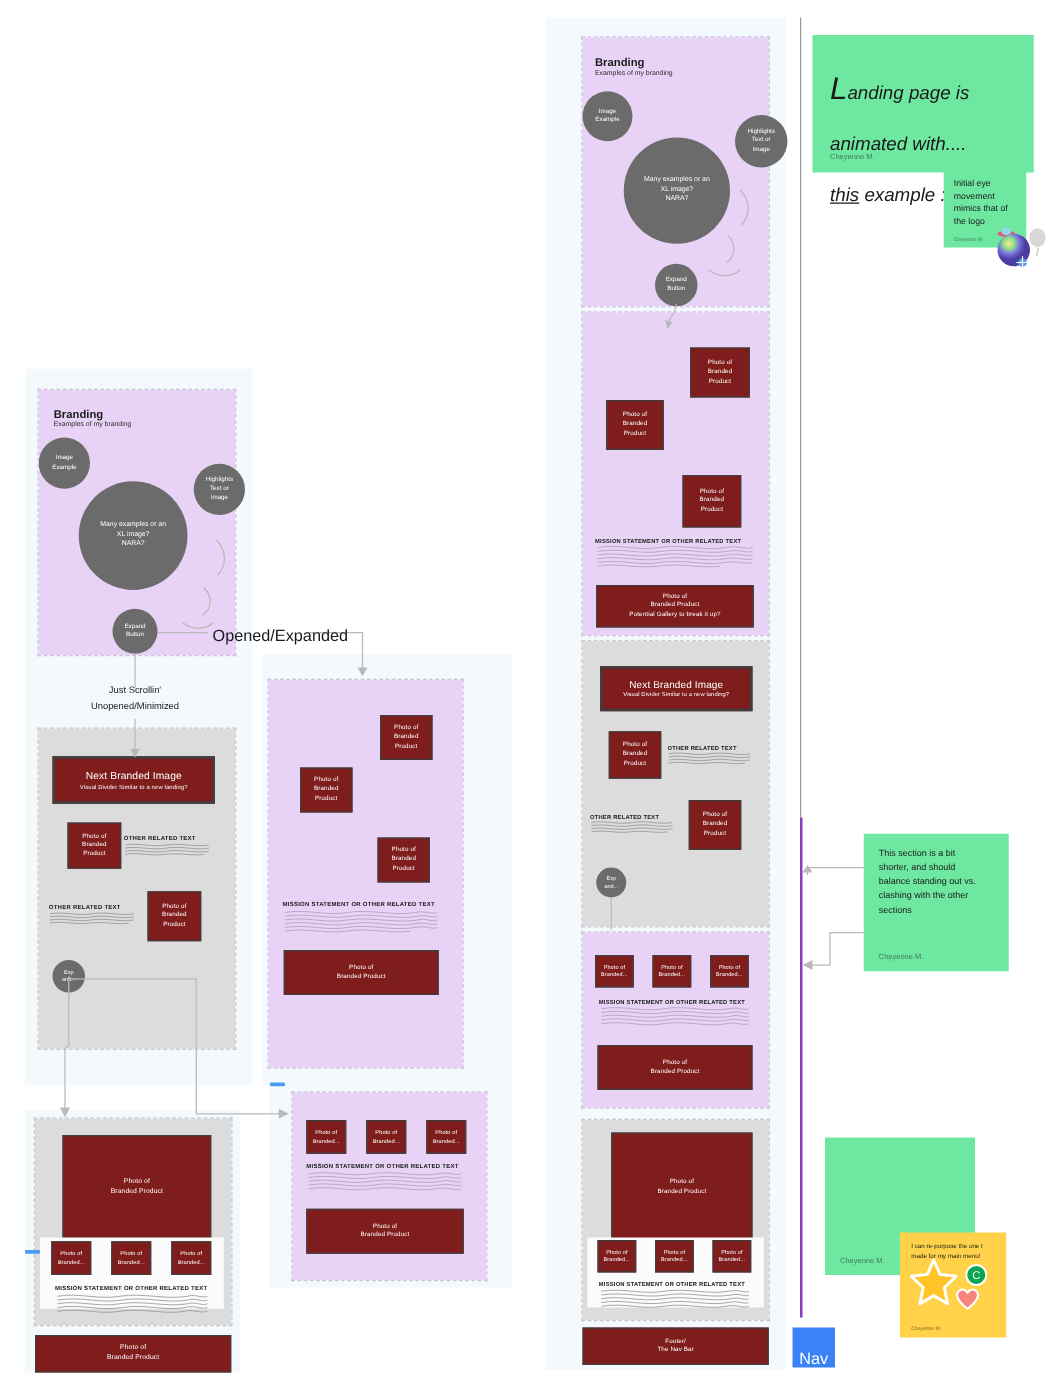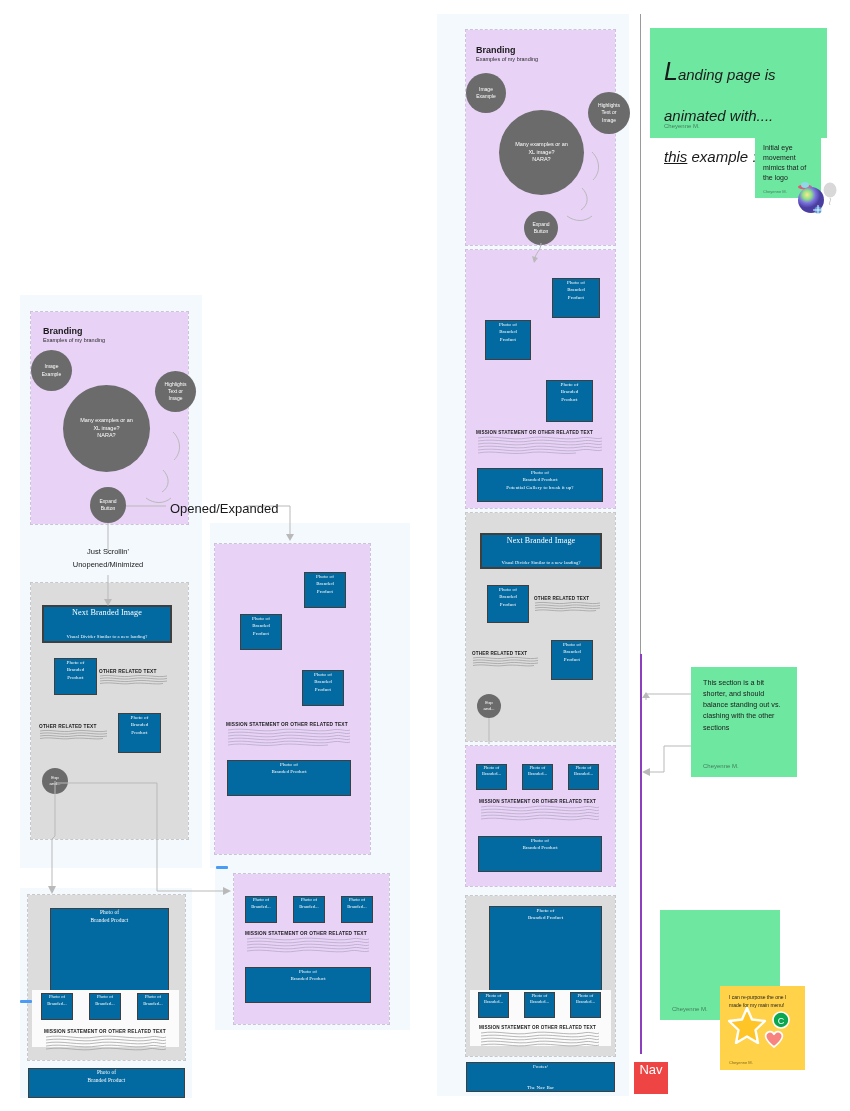--- a/index.html
+++ b/index.html
@@ -11,24 +11,24 @@
   }
   .abs{ position:absolute; }
 
   
   .frame{ position:absolute; background:#f4f9fd; }
   .panel-purple{ position:absolute; background:#e8d3f7; outline:1px dashed #cfc0dc; }
   .panel-gray{ position:absolute; background:#dcdcdc; outline:1px dashed #c8c8c8; }
   .panel-white{ position:absolute; background:#fbfbfb; }
 
   
-  .ph{ position:absolute; background:#0369a1; border:1px solid #3f3f3f;
+  .ph{ position:absolute; background:#7f1d1d; border:1px solid #3f3f3f;
        color:#fff; display:flex; flex-direction:column; align-items:center;
-       justify-content:space-between; text-align:center; line-height:1.45;
-       letter-spacing:.1px;font-family:Liberation Serif, serif; }
+       justify-content:center; text-align:center; line-height:1.45;
+       letter-spacing:.1px; }
   .ph.nb{ border:2px solid #3f3f3f; }
 
   
   .circ{ position:absolute; border-radius:50%; background:#6b6b6b;
          color:#fff; display:flex; flex-direction:column; align-items:center;
          justify-content:center; text-align:center; line-height:1.45; }
 
   
   .brand-h{ position:absolute; font-weight:700; color:#1a1a1a; }
   .brand-s{ position:absolute; color:#2a2a2a; }
@@ -51,22 +51,22 @@
   .conn{ position:absolute; pointer-events:none; overflow:visible; }
   .conn path, .conn line{ fill:none; stroke:#b9b9b9; stroke-width:1; }
   .conn .arrow{ fill:#b9b9b9; }
 
   .conn-label{ position:absolute; text-align:center; color:#1a1a1a;
                white-space:nowrap; }
 
   .vline{ position:absolute; width:1px; background:#9a9a9a; }
   .vline.purple{ width:2px; background:#8b3fbf; }
 
-  .navbox{ position:absolute; background:#ef4444; color:#fff;
-           display:flex; align-items:flex-start; justify-content:center; }
+  .navbox{ position:absolute; background:#3b82f6; color:#fff;
+           display:flex; align-items:flex-end; justify-content:center; }
 
   .handle{ position:absolute; height:3px; background:#4a9bf5; border-radius:1px; }
 </style>
 </head>
 <body>
 
 <div class="frame" style="left:20px;  top:295px; width:182px; height:228px;"></div>
 <div class="frame" style="left:20px;  top:523px; width:182px; height:345px;"></div>
 <div class="frame" style="left:20px;  top:888px; width:172px; height:210px;"></div>
 <div class="frame" style="left:210px; top:523px; width:200px; height:345px;"></div>
@@ -428,21 +428,21 @@
 </svg>
 <svg class="abs" style="left:822px; top:182px;" width="16" height="24" viewBox="0 0 16 24">
   <ellipse cx="8" cy="8" rx="6.5" ry="7.5" fill="#d8d8d8"></ellipse>
   <path d="M8,16 C10,19 6,20 8,23" stroke="#c8c8c8" fill="none" stroke-width="1"></path>
 </svg>
 <svg class="abs" style="left:812px; top:204px;" width="12" height="12" viewBox="0 0 12 12">
   <circle cx="6" cy="6" r="3.5" fill="#5a9bd8"></circle>
   <path d="M6,1 L6,11 M1,6 L11,6" stroke="#fff" stroke-width="0.9"></path>
 </svg>
 
-<div class="note green" style="left:691px; top:667px; width:106px; height:110px; padding:10px 12px;">
+<div class="note green" style="left:691px; top:667px; width:116px; height:110px; padding:10px 12px;">
   <div class="body" style="font-size:7.2px; line-height:1.55;">This section is a bit
 shorter, and should
 balance standing out vs.
 clashing with the other
 sections</div>
   <div class="author" style="left:12px; bottom:8px;">Cheyenne M.</div>
 </div>
 
 <div class="note green" style="left:660px; top:910px; width:120px; height:110px; padding:10px 12px;">
   <div class="author" style="left:12px; bottom:8px;">Cheyenne M.</div>

